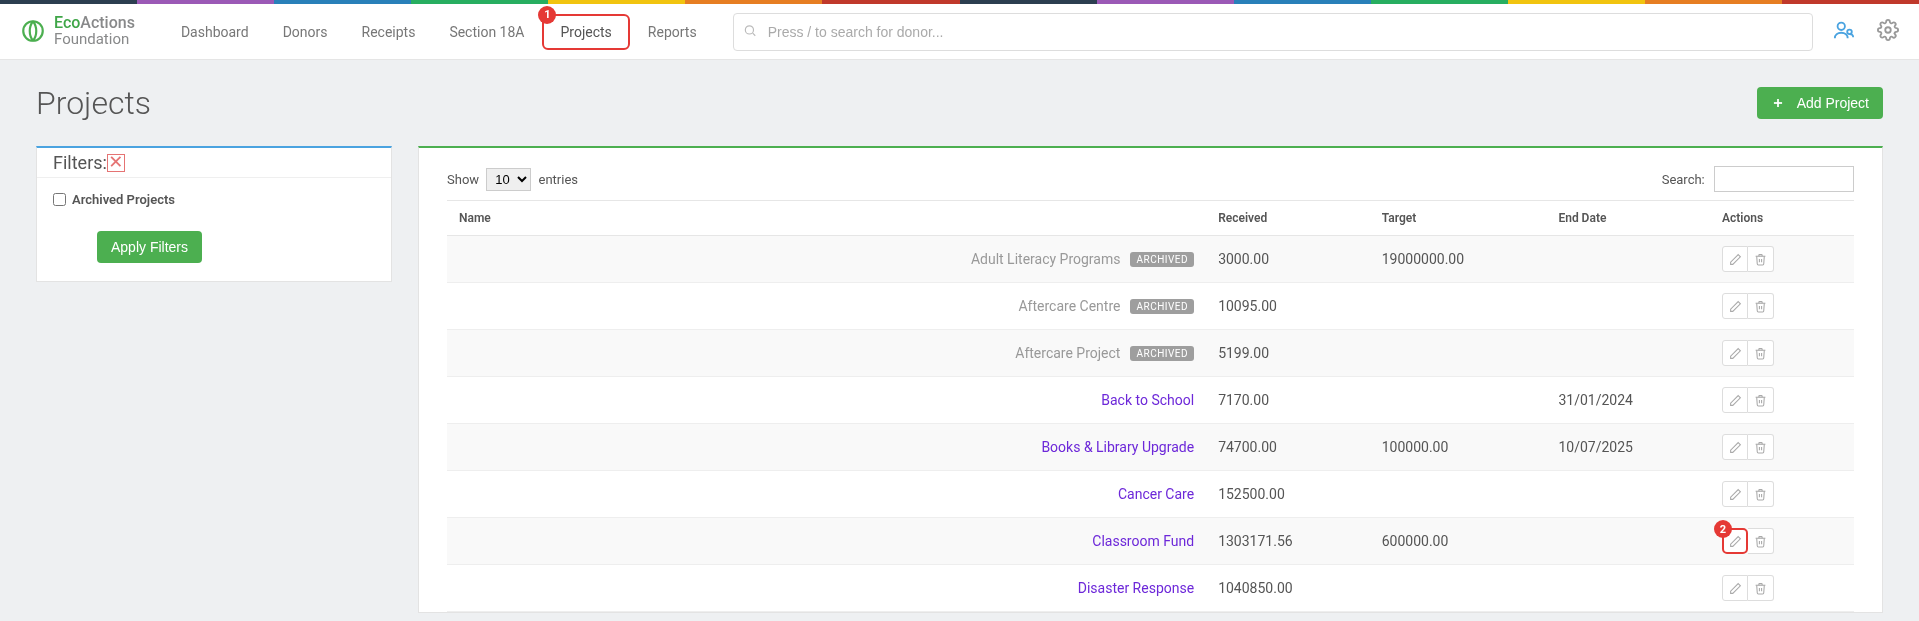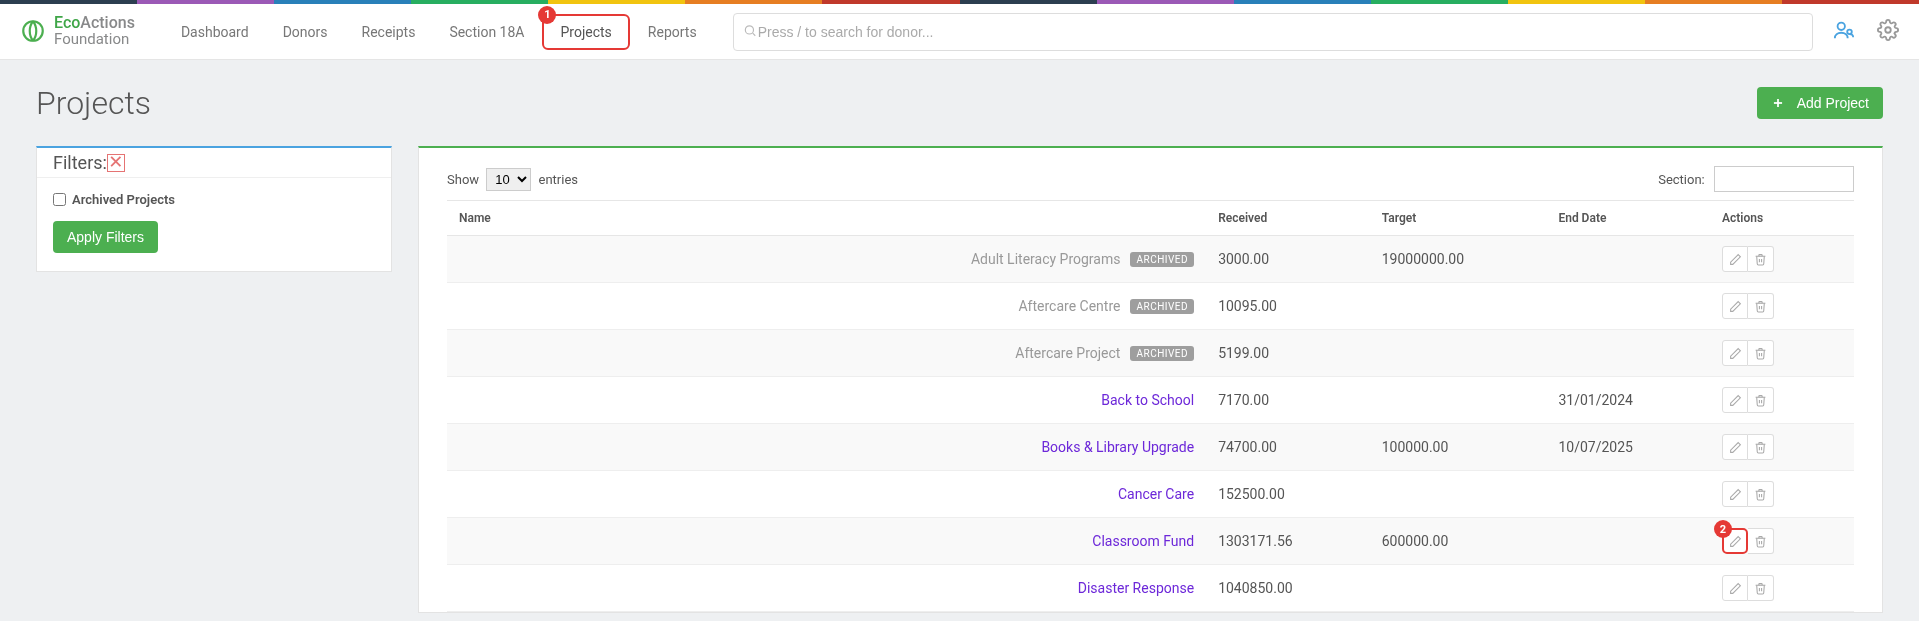--- a/index.html
+++ b/index.html
@@ -67,21 +67,21 @@
 }
 .search-wrap {
   flex: 1;
   margin-left: 20px;
   margin-right: 20px;
 }
 .search-input {
   width: 100%;
   border: 1px solid #ddd;
   border-radius: 4px;
-  padding: 8px 12px 8px 24px;
+  padding: 8px 12px 8px 34px;
   font-size: 14px;
   color: #6d28d9;
   background: #fff;
   height: 38px;
 }
 .search-input::placeholder { color: #aaa; }
 .search-container { position: relative; }
 .search-icon-pos {
   position: absolute;
   left: 10px;
@@ -113,20 +113,21 @@
 }
 .btn {
   display: inline-flex;
   align-items: center;
   gap: 12px;
   padding: 8px 14px;
   border-radius: 4px;
   border: none;
   cursor: pointer;
   font-size: 14px;
+  margin-left: 44px;
 }
 .btn-green {
   background: #4caf50;
   color: #fff;
 }
 .layout {
   display: flex;
   gap: 26px;
   align-items: flex-start;
 }
@@ -158,21 +159,21 @@
   line-height: 14px;
   text-align: center;
 }
 .filters-body {
   padding: 14px 16px 18px;
 }
 .checkbox-row {
   display: flex;
   align-items: center;
   gap: 6px;
-  margin-bottom: 14px;
+  margin-bottom: 24px;
   font-weight: 600;
   color: #555;
   font-size: 13px;
 }
 .main-panel {
   flex: 1;
   background: #fff;
   border: 1px solid #e3e3e3;
   border-top: 2px solid #4caf50;
   padding: 18px 28px 0;
@@ -382,21 +383,21 @@
     </div>
 
     <div class="main-panel">
       <div class="table-controls">
         <div>
           <span>Show</span>
           <select><option>10</option></select>
           <span>entries</span>
         </div>
         <div class="search-box">
-          <span>Section:</span>
+          <span>Search:</span>
           <input type="text" style="">
         </div>
       </div>
 
       <table>
         <thead>
             <tr>
               <th class="col-name">Name</th>
               <th class="col-received">Received</th>
               <th class="col-target">Target</th>

